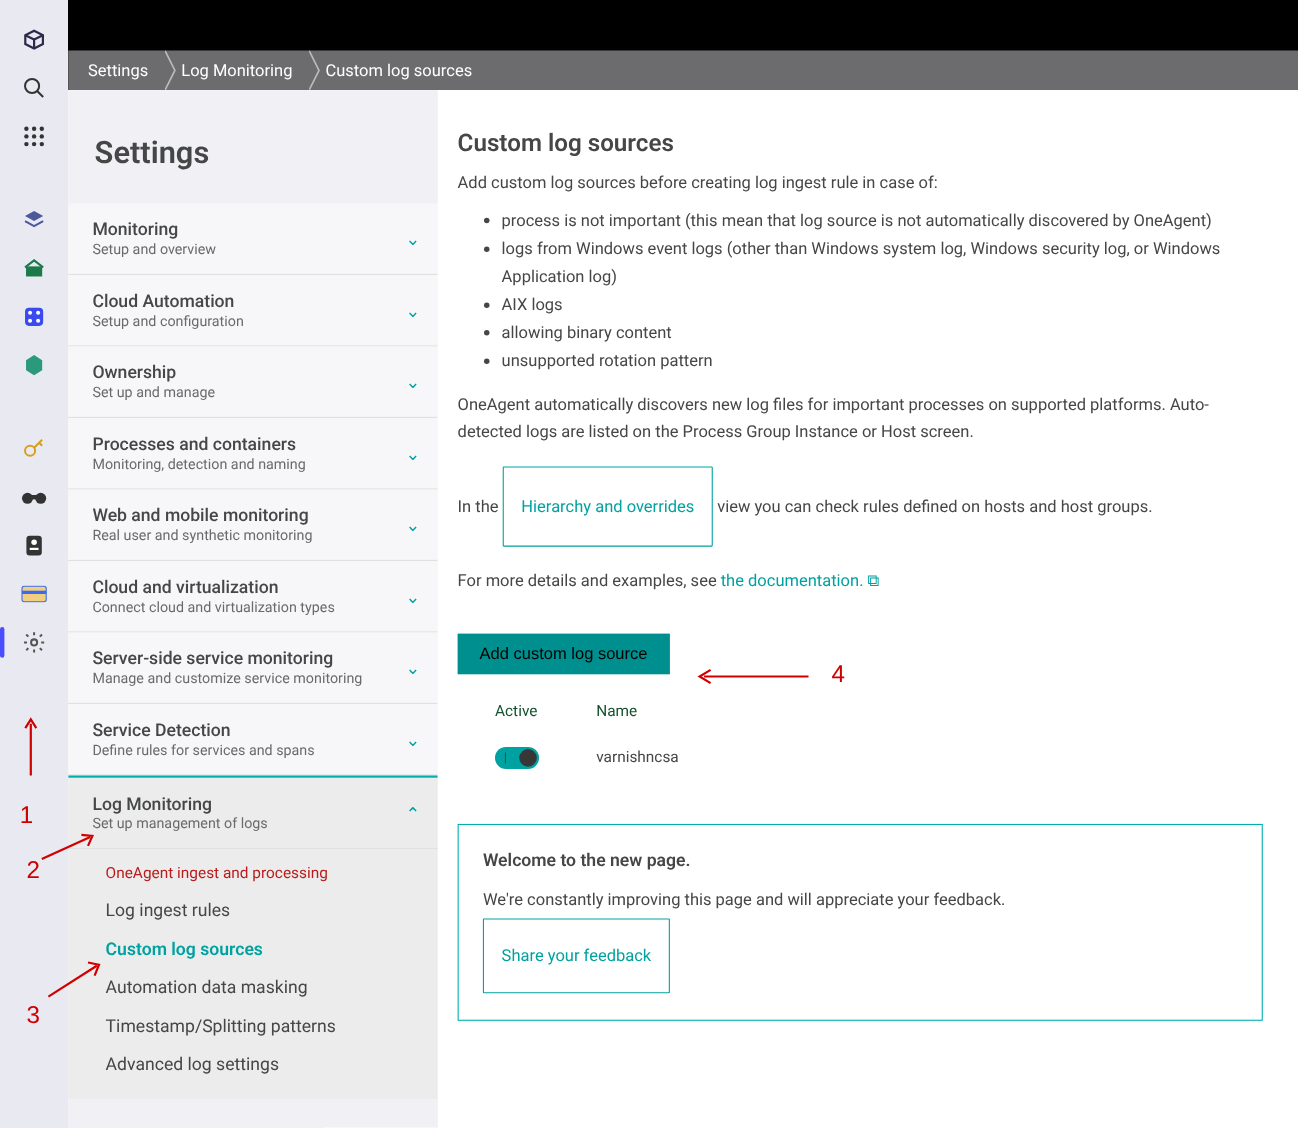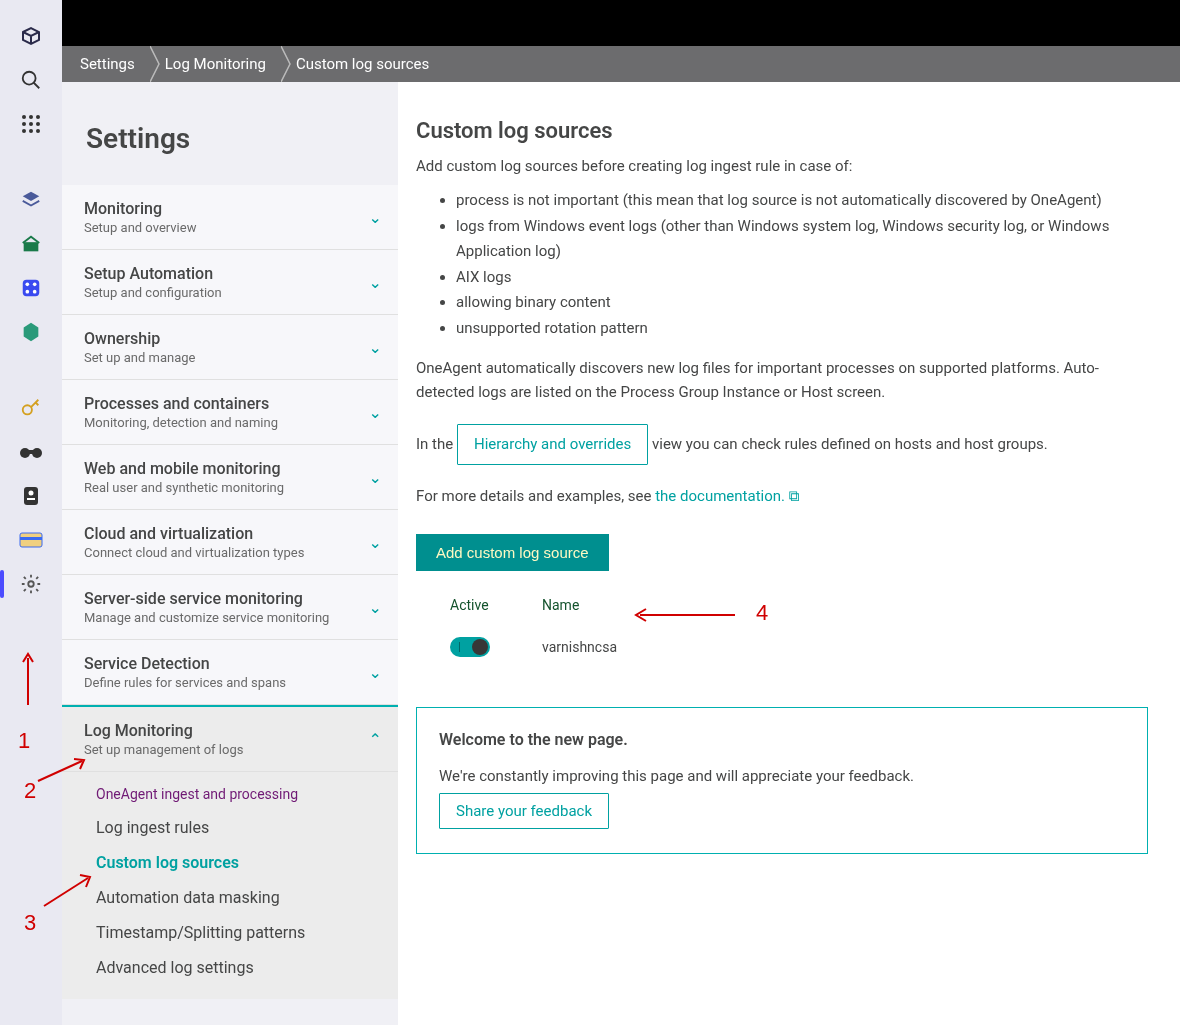--- a/index.html
+++ b/index.html
@@ -22,33 +22,33 @@
 
 .leftpanel { position: fixed; left: 62px; top: 82px; width: 336px; bottom: 0; background: #f0f0f5; overflow-y: auto; padding-top: 20px; }
 .panel-title { font-size: 28px; font-weight: 600; color: #454646; padding: 20px 24px 30px; }
 .accordion-item { border-bottom: 1px solid #e0e0e0; background: #f7f7fa; padding: 14px 16px 14px 22px; display: flex; justify-content: space-between; align-items: center; cursor: pointer; }
 .accordion-item:first-of-type { border-top: 1px solid #e0e0e0; }
 .accordion-item.expanded { background: #ececec; border-top: 2px solid #00b0b0; }
 .accordion-label { font-size: 16px; font-weight: 500; color: #454646; margin-bottom: 2px; }
 .accordion-sub { font-size: 13px; color: #6a6a6a; }
 .chevron { color: #00a1a1; font-size: 16px; }
 .sub-items { background: #ececec; padding: 6px 0 14px; }
-.sub-group-label { padding: 8px 22px 8px 34px; color: #701a75; font-size: 14px; }
+.sub-group-label { padding: 8px 22px 8px 34px; color: #b91c1c; font-size: 14px; }
 .sub-link { padding: 8px 22px 8px 34px; font-size: 16px; color: #454646; cursor: pointer; }
 .sub-link.active { color: #00a1a1; font-weight: 600; }
 
 
 .main { position: fixed; left: 398px; right: 0; top: 82px; bottom: 0; background: #fff; overflow-y: auto; padding: 36px 32px 40px 18px; }
 .main h1 { font-size: 22px; font-weight: 600; margin-bottom: 12px; color: #454646; }
 .main p { font-size: 15px; color: #454646; line-height: 1.55; margin-bottom: 4px; }
 .main ul { margin: 10px 0 16px 40px; }
 .main li { font-size: 15px; line-height: 1.7; }
-.inline-btn { display: inline-block; border: 1px solid #00a1a1; color: #00a1a1; padding: 8px 16px; font-size: 15px; border-radius: 1px; cursor: pointer; background: #fff; }
+.inline-btn { display: inline-block; border: 1px solid #00a1a1; color: #00a1a1; padding: 24px 16px; font-size: 15px; border-radius: 1px; cursor: pointer; background: #fff; }
 a.doc-link { color: #00a1a1; text-decoration: none; }
-.primary-btn { background: #008f8f; color: #fef9c3; border: none; padding: 10px 20px; font-size: 15px; cursor: pointer; margin: 12px 0 18px; }
+.primary-btn { background: #008f8f; color: #000000; border: none; padding: 10px 20px; font-size: 15px; cursor: pointer; margin: 22px 0 18px; }
 .table-head { display: flex; padding: 8px 0 14px 34px; font-size: 14px; color: #14532d; }
 .th-active { width: 92px; }
 .th-name { }
 .row { display: flex; align-items: center; padding: 10px 0 10px 34px; }
 .toggle { width: 40px; height: 20px; background: #00a1a1; border-radius: 10px; position: relative; margin-right: 52px; cursor: pointer; }
 .toggle::after { content: ""; position: absolute; right: 2px; top: 2px; width: 16px; height: 16px; background: #373737; border-radius: 50%; }
 .toggle::before { content: ""; position: absolute; left: 9px; top: 5px; width: 1px; height: 10px; background: #006868; }
 .feedback-box { border: 1px solid #00b0b0; padding: 22px 22px 24px; margin-top: 40px; }
 .feedback-box h3 { font-size: 16px; font-weight: 600; margin-bottom: 16px; }
 
@@ -169,21 +169,21 @@
 
   <div class="accordion-item">
     <div>
         <div class="accordion-label">Monitoring</div>
         <div class="accordion-sub">Setup and overview</div>
       </div>
     <span class="chevron">⌄</span>
   </div>
   <div class="accordion-item">
     <div>
-        <div class="accordion-label">Setup Automation</div>
+        <div class="accordion-label">Cloud Automation</div>
         <div class="accordion-sub">Setup and configuration</div>
       </div>
     <span class="chevron">⌄</span>
   </div>
   <div class="accordion-item">
     <div>
         <div class="accordion-label">Ownership</div>
         <div class="accordion-sub">Set up and manage</div>
       </div>
     <span class="chevron">⌄</span>

